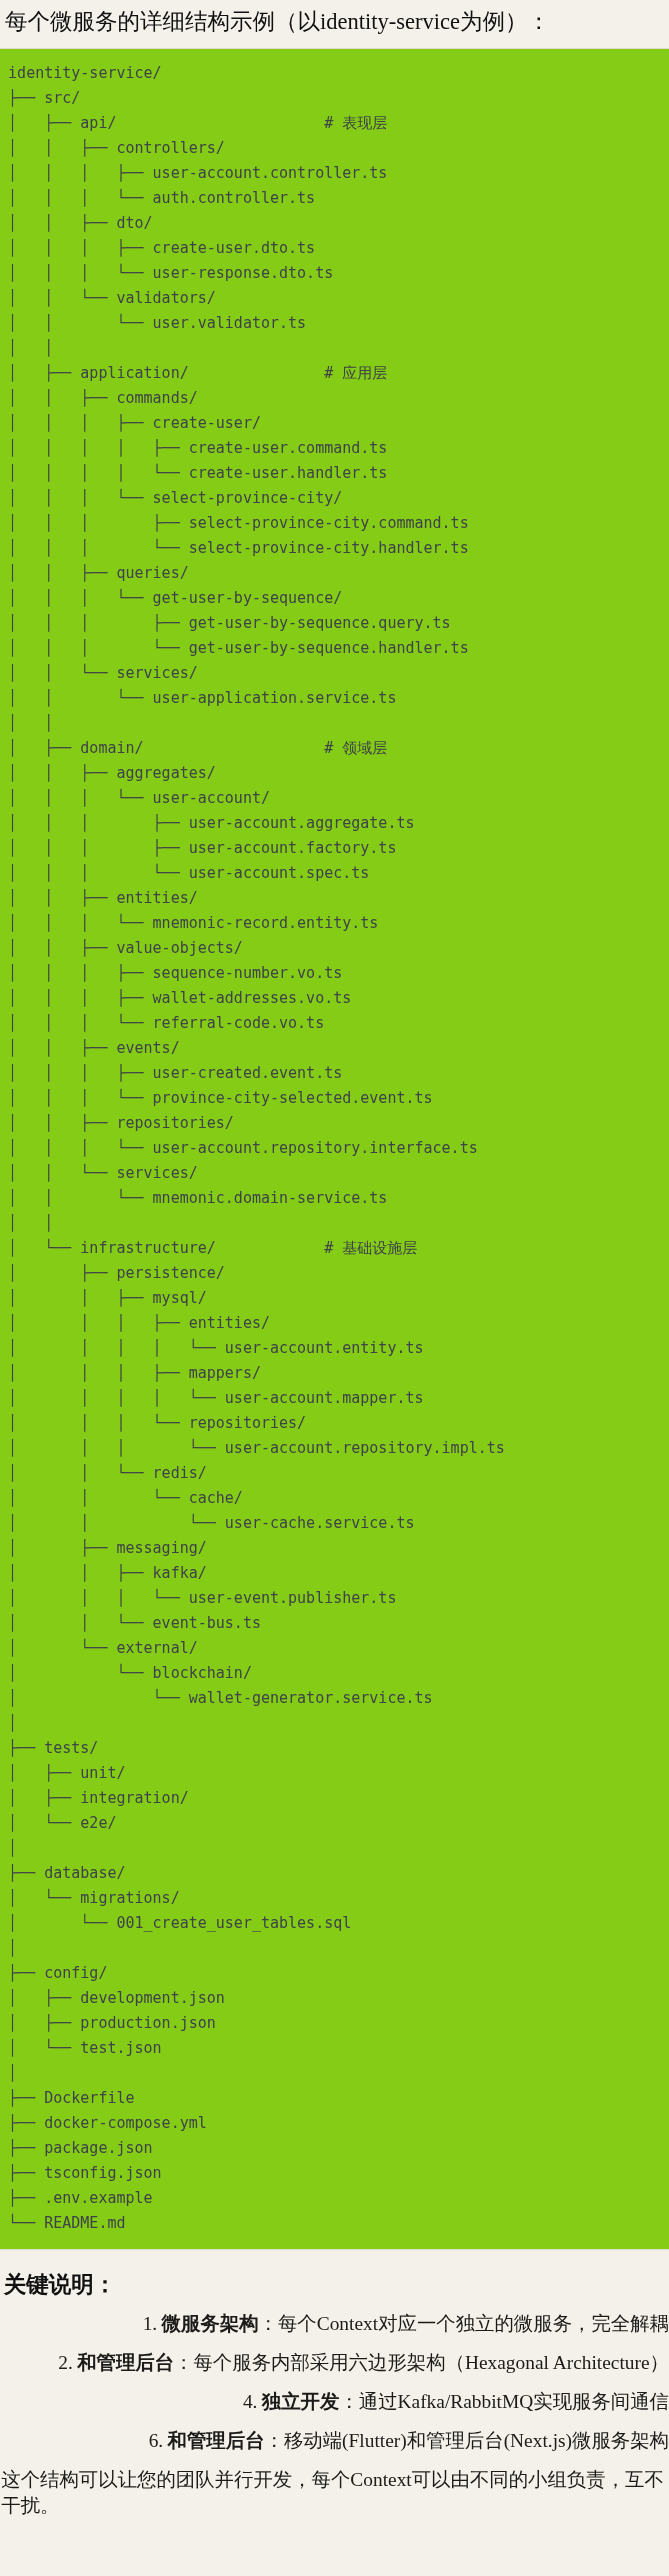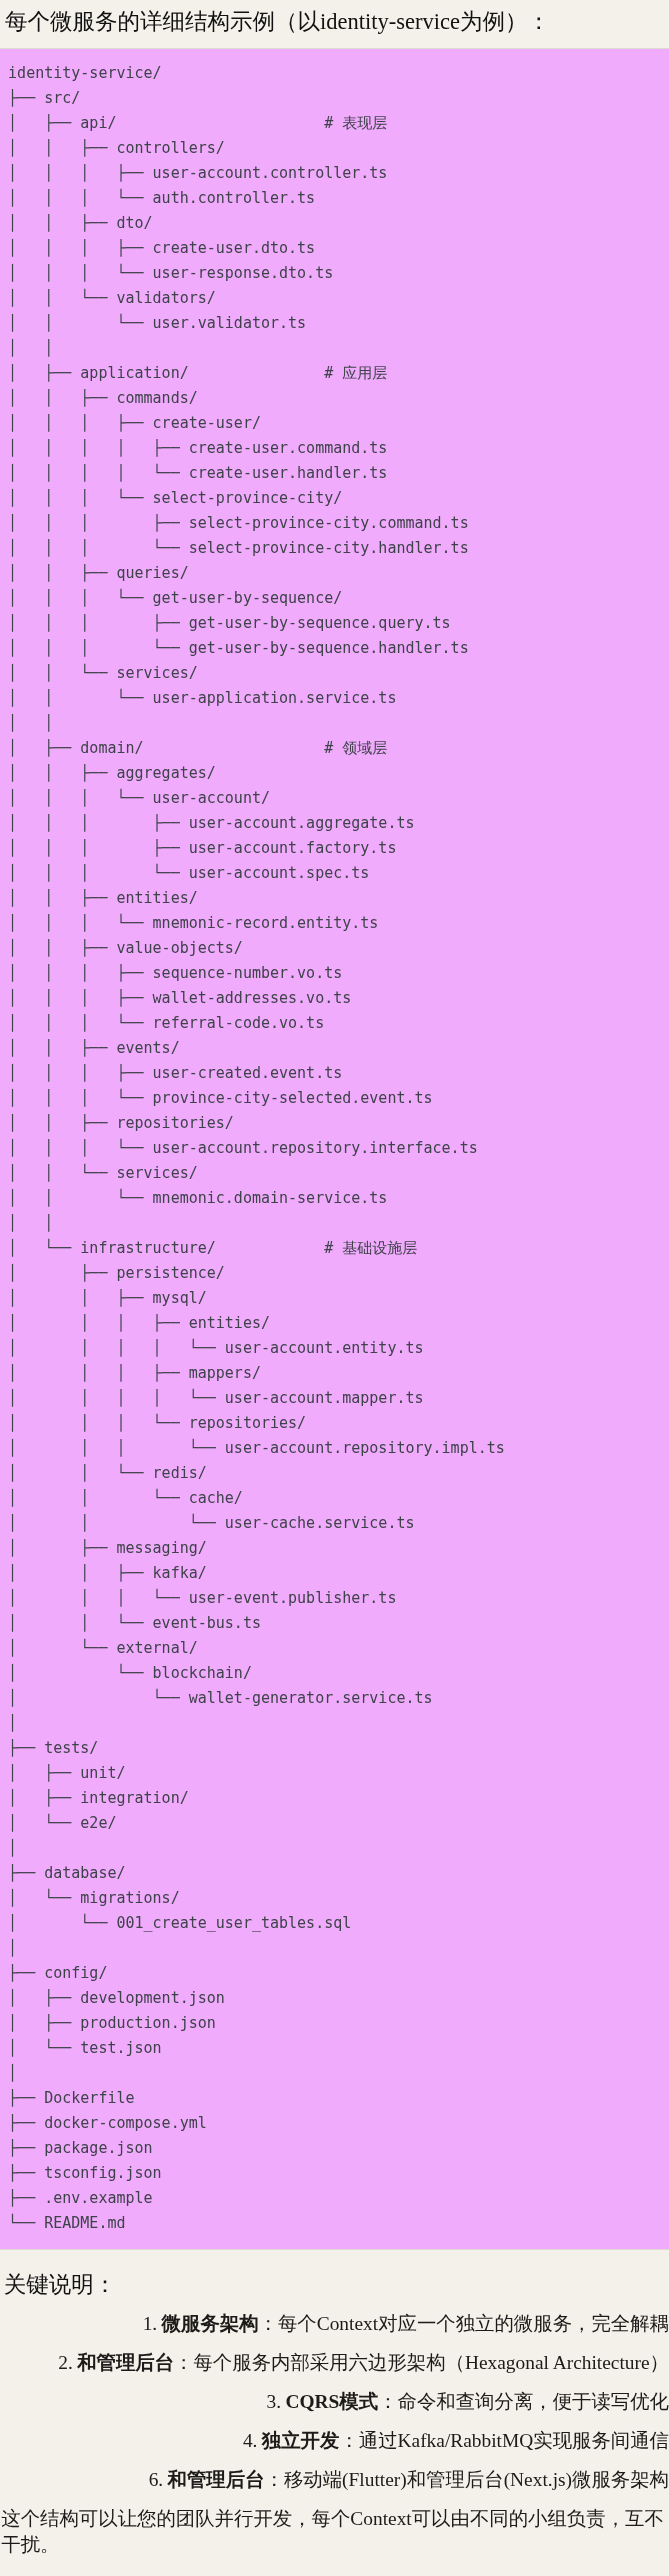--- a/index.html
+++ b/index.html
@@ -17,42 +17,42 @@
   .page-title {
     margin: 7.5px 0 0 5px;
     font-size: 22.5px;
     line-height: 27.5px;
     font-weight: normal;
     color: #111111;
     font-family: "Liberation Serif", serif;
   }
   .code-block {
     margin-top: 12.5px;
-    background: #f0abfc;
+    background: #84cc16;
     border-top: 0.6px solid #dedbd2;
     border-bottom: 0.6px solid #dedbd2;
     padding: 12.5px 0 12.5px 8.1px;
     box-sizing: border-box;
   }
   .file-tree {
     margin: 0;
     font-family: "DejaVu Sans Mono", monospace;
     font-size: 15px;
     line-height: 25px;
     color: #3e4249;
     white-space: pre;
   }
   .notes {
     padding-left: 1.3px;
   }
   .notes-heading {
     margin: 21px 0 0 2.5px;
     font-size: 22.5px;
     line-height: 27.5px;
-    font-weight: normal;
+    font-weight: bold;
     color: #111111;
   }
   .notes-list {
     list-style: none;
     margin: 12.5px 0 0 0;
     padding: 0 0 0 6.3px;
     text-align: right;
   }
   .notes-list li {
     font-size: 19.4px;
@@ -174,23 +174,20 @@
     <h2 class="notes-heading">关键说明：</h2>
 
     <ol class="notes-list">
       <li>
         <span class="num">1.</span><strong>微服务架构</strong><span>：每个Context对应一个独立的微服务，完全解耦</span>
       </li>
       <li>
         <span class="num">2.</span><strong>和管理后台</strong><span>：每个服务内部采用六边形架构（Hexagonal Architecture）</span>
       </li>
       <li>
-        <span class="num">3.</span><strong>CQRS模式</strong><span>：命令和查询分离，便于读写优化</span>
-      </li>
-      <li>
         <span class="num">4.</span><strong>独立开发</strong><span>：通过Kafka/RabbitMQ实现服务间通信</span>
       </li>
       <li>
         <span class="num">6.</span><strong>和管理后台</strong><span>：移动端(Flutter)和管理后台(Next.js)微服务架构</span>
       </li>
     </ol>
 
     <p class="closing-paragraph">这个结构可以让您的团队并行开发，每个Context可以由不同的小组负责，互不干扰。</p>
   </section>
 

